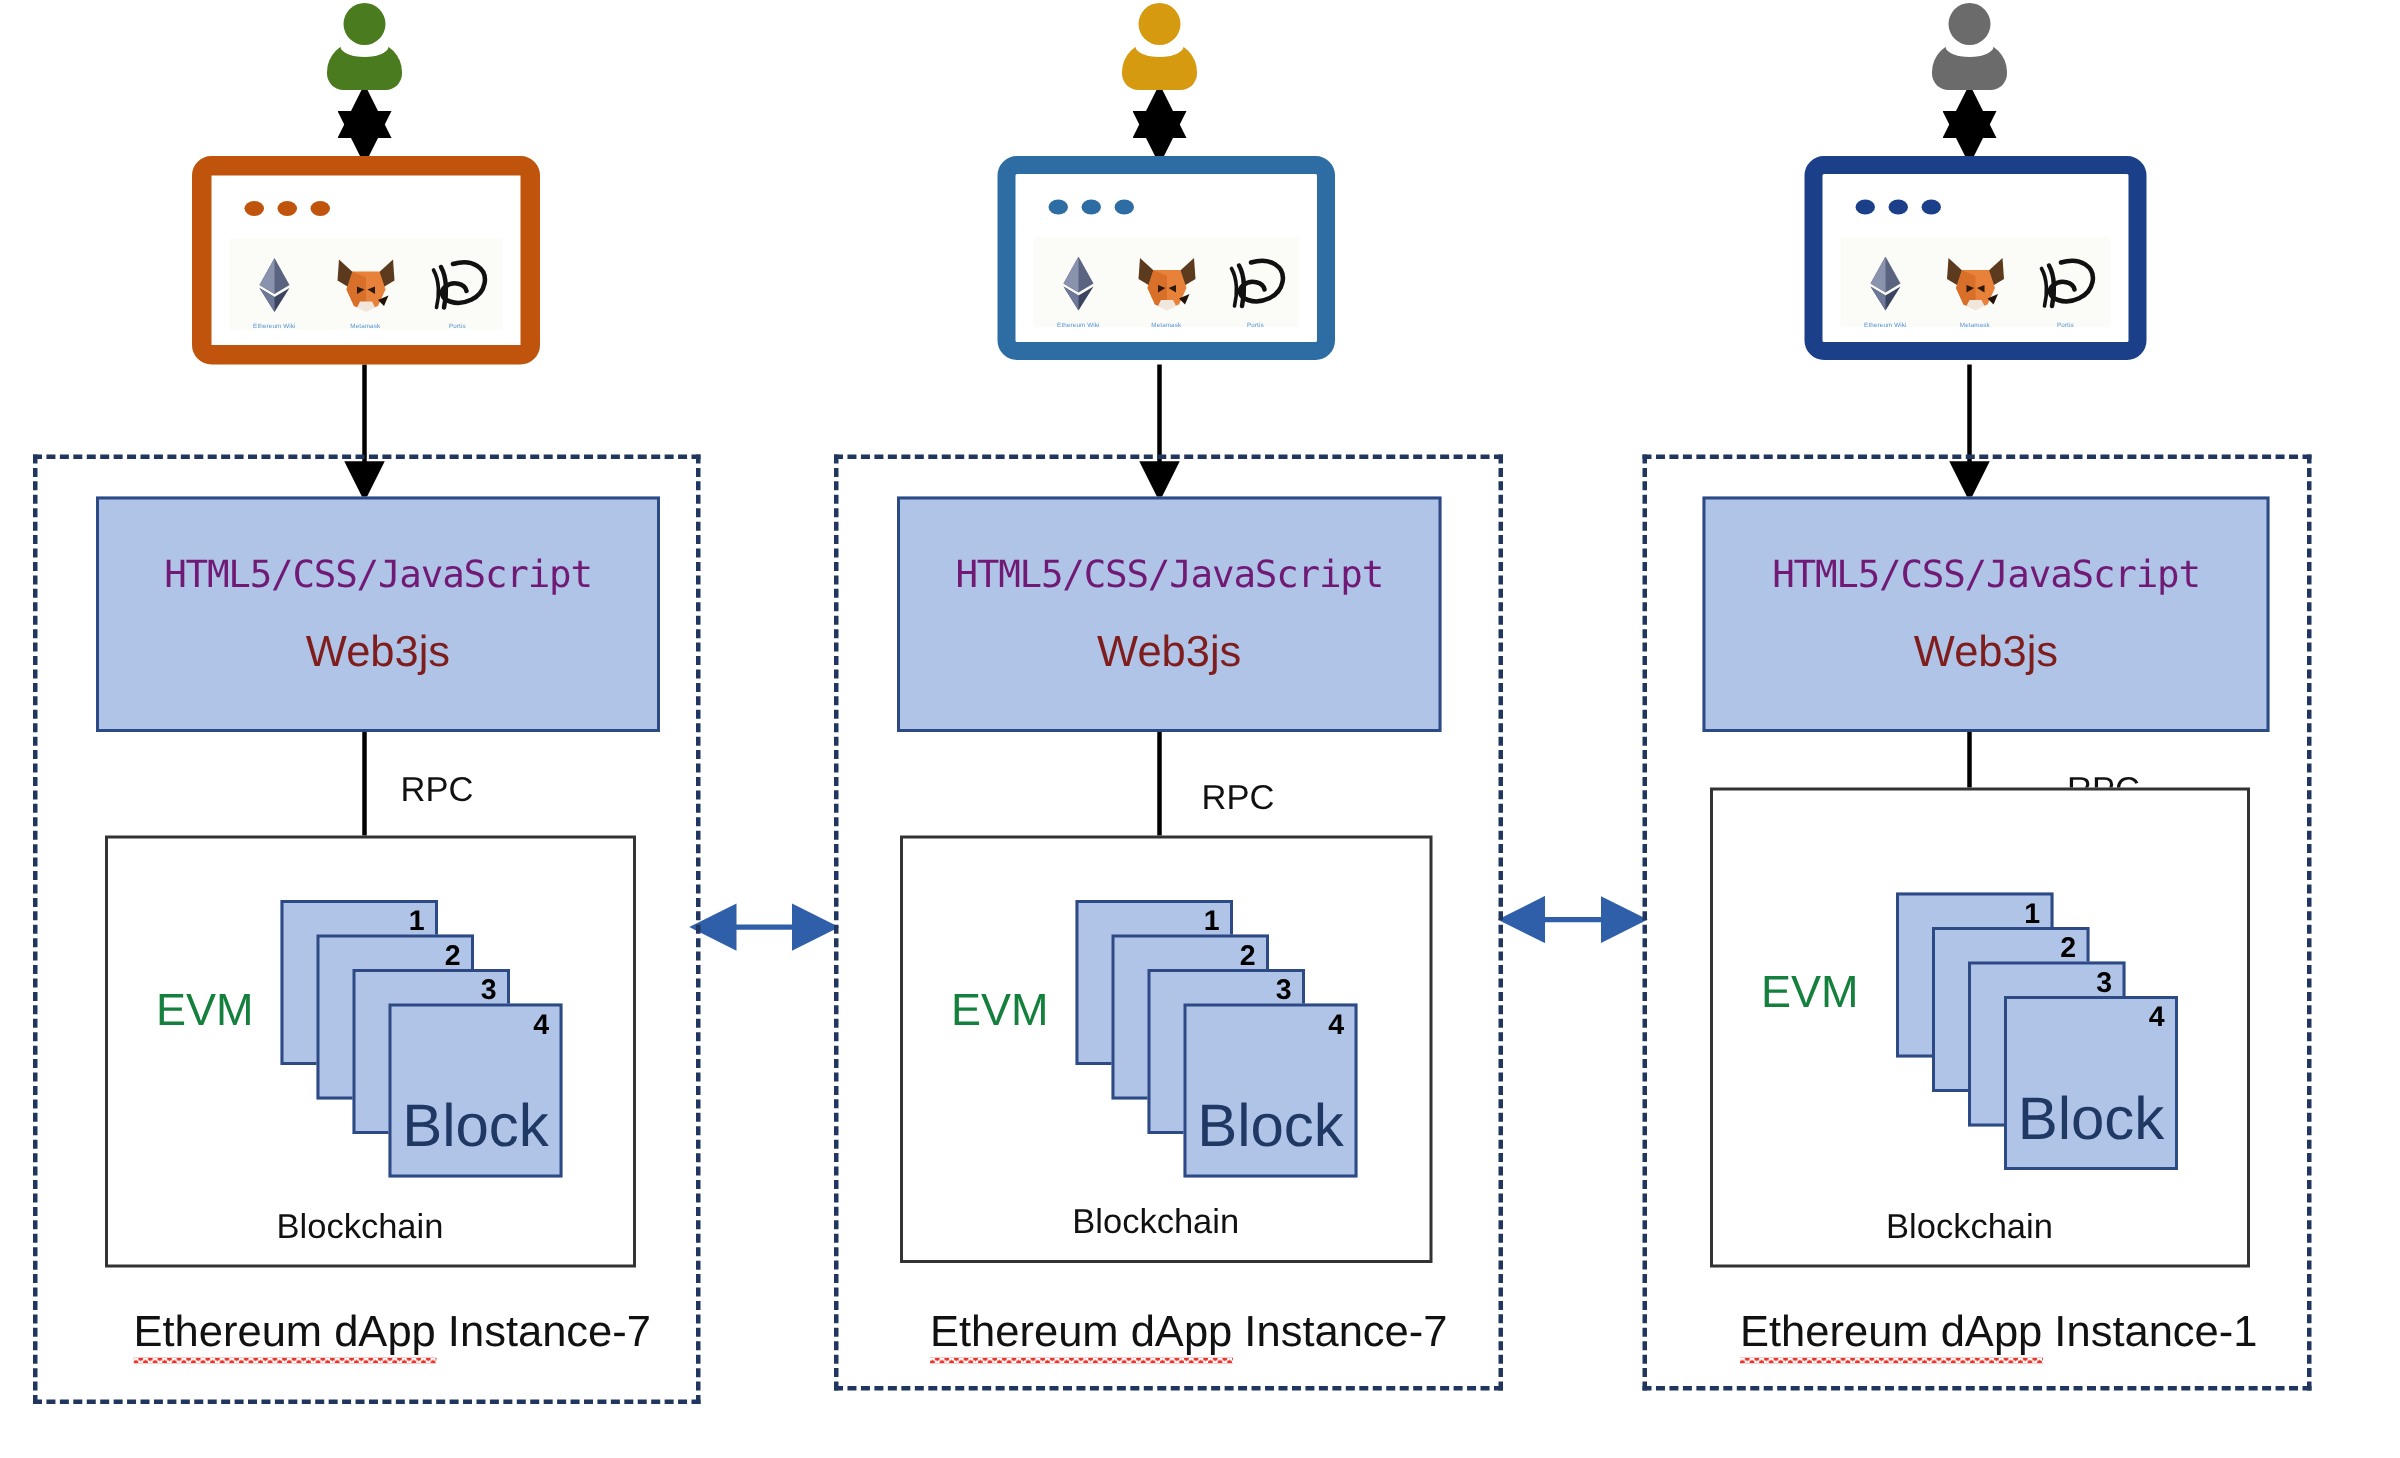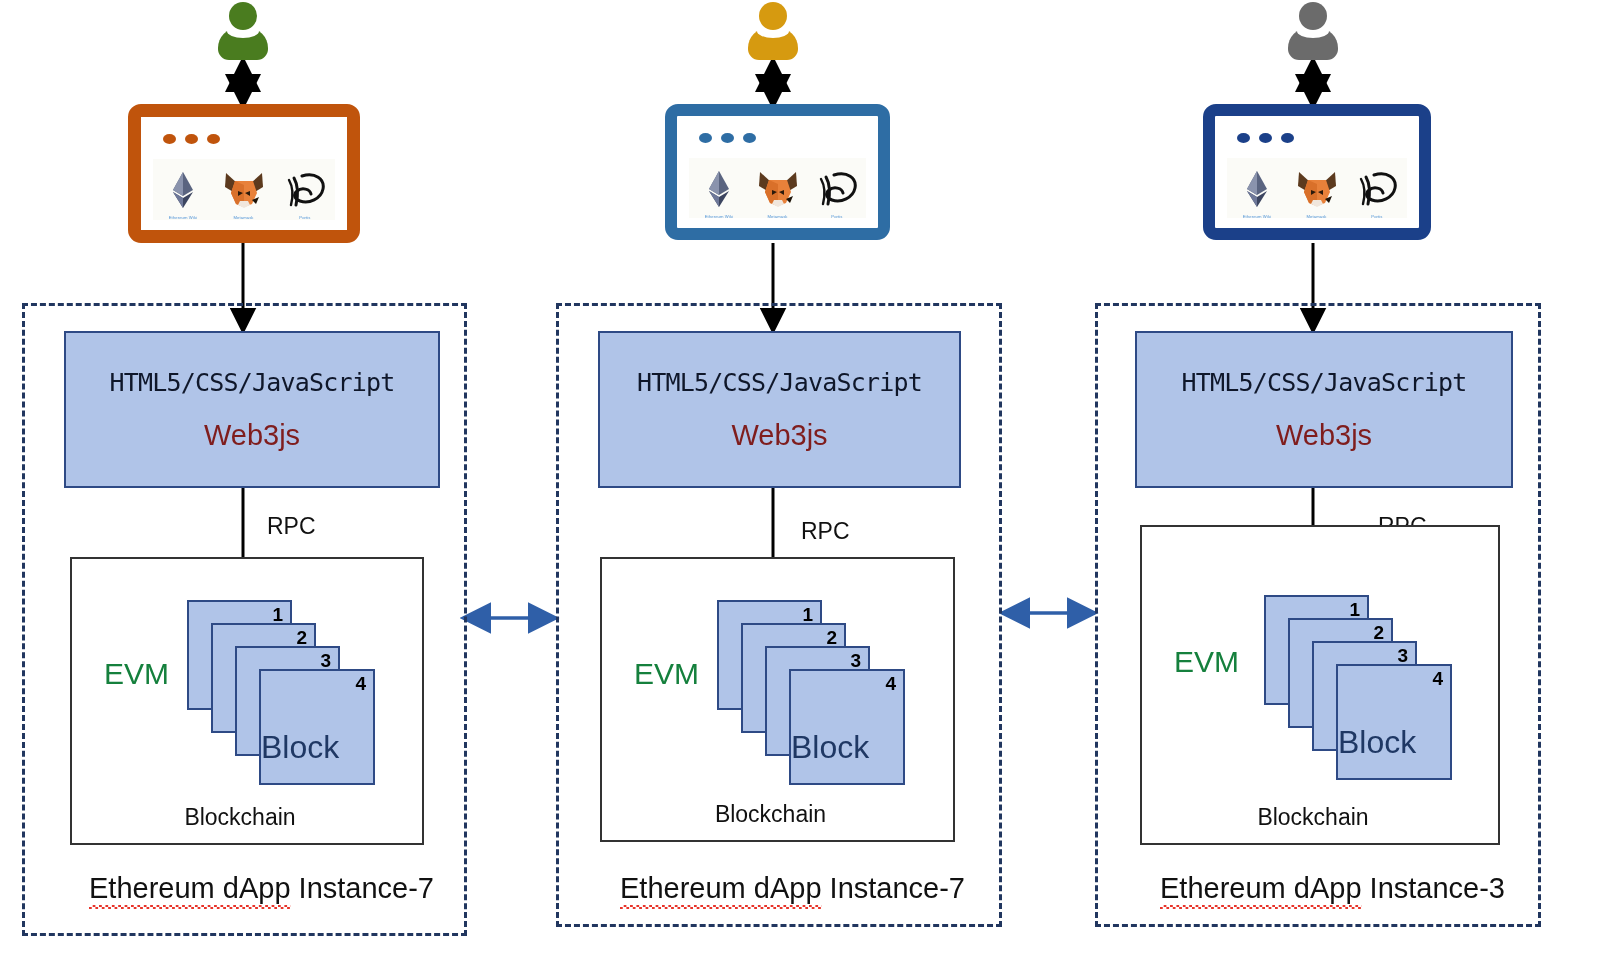--- a/index.html
+++ b/index.html
@@ -124,21 +124,21 @@
     box-sizing: border-box;
     display: flex;
     flex-direction: column;
     align-items: center;
     justify-content: center;
     gap: 22px;
   }
   .web3box .line1 {
     font-family: "DejaVu Sans Mono", monospace;
     font-size: 25px;
-    color: #0f172a;
+    color: #701a75;
     letter-spacing: -0.8px;
   }
   .web3box .line2 {
     font-family: "Liberation Sans", sans-serif;
     font-size: 29px;
     color: #7f1d1d;
   }
 
   
   .chainbox {
@@ -177,21 +177,22 @@
     top: 2px;
     font-size: 19px;
     font-weight: bold;
     color: #000000;
   }
   .blockcard .word {
     position: absolute;
     left: 0;
     right: 0;
     top: 52%;
-    font-size: 32px;
+    text-align: center;
+    font-size: 40px;
     color: #1f3864;
   }
 
   
   .rpc-label {
     position: absolute;
     font-size: 23px;
     color: #111111;
   }
   .instance-title {
@@ -525,16 +526,16 @@
       <span class="num">3</span>
     </div>
     <div class="blockcard" style="left:194px; top:137px; width:116px; height:116px;">
       <span class="num">4</span>
       <span class="word">Block</span>
     </div>
     <div class="chain-label">Blockchain</div>
   </div>
 
   <div class="instance-title" style="left:1160px; top:872px;">
-    <span class="squiggle">Ethereum dApp</span><span> Instance-3</span>
+    <span class="squiggle">Ethereum dApp</span><span> Instance-1</span>
   </div>
 
 </div>
 
 </body></html>

